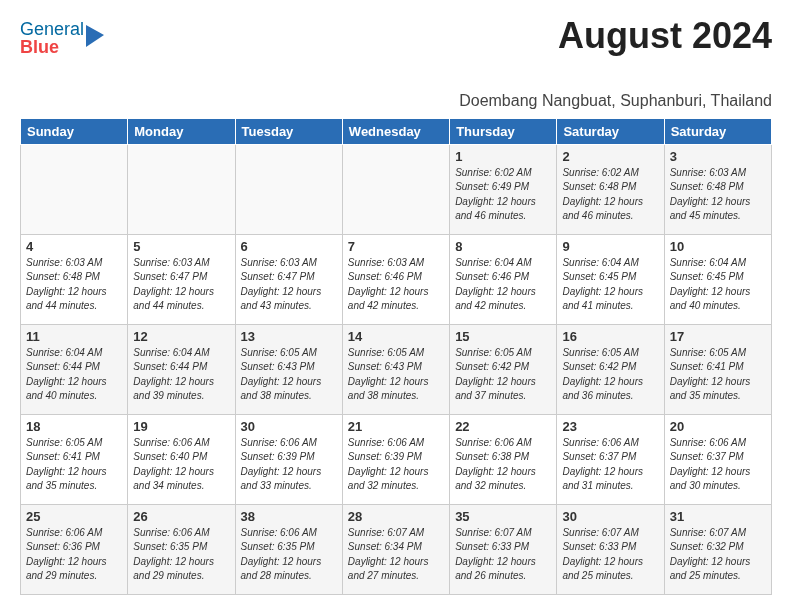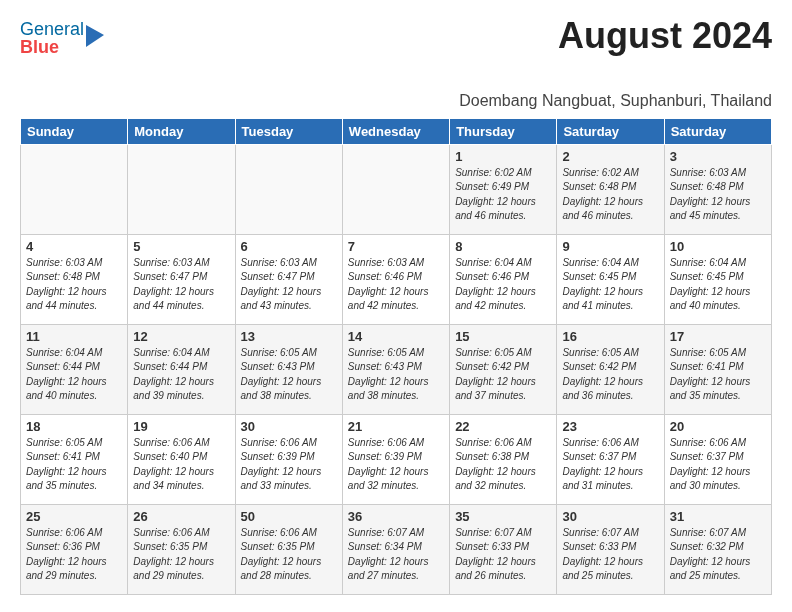--- a/index.html
+++ b/index.html
@@ -324,28 +324,28 @@
 and 29 minutes.</div>
         </td>
         <td>
           <span class="day-number">26</span>
           <div class="day-info" style="white-space: pre-line;">Sunrise: 6:06 AM
 Sunset: 6:35 PM
 Daylight: 12 hours
 and 29 minutes.</div>
         </td>
         <td>
-          <span class="day-number">50</span>
+          <span class="day-number">38</span>
           <div class="day-info" style="white-space: pre-line;">Sunrise: 6:06 AM
 Sunset: 6:35 PM
 Daylight: 12 hours
 and 28 minutes.</div>
         </td>
         <td>
-          <span class="day-number">36</span>
+          <span class="day-number">28</span>
           <div class="day-info" style="white-space: pre-line;">Sunrise: 6:07 AM
 Sunset: 6:34 PM
 Daylight: 12 hours
 and 27 minutes.</div>
         </td>
         <td>
           <span class="day-number">35</span>
           <div class="day-info" style="white-space: pre-line;">Sunrise: 6:07 AM
 Sunset: 6:33 PM
 Daylight: 12 hours

